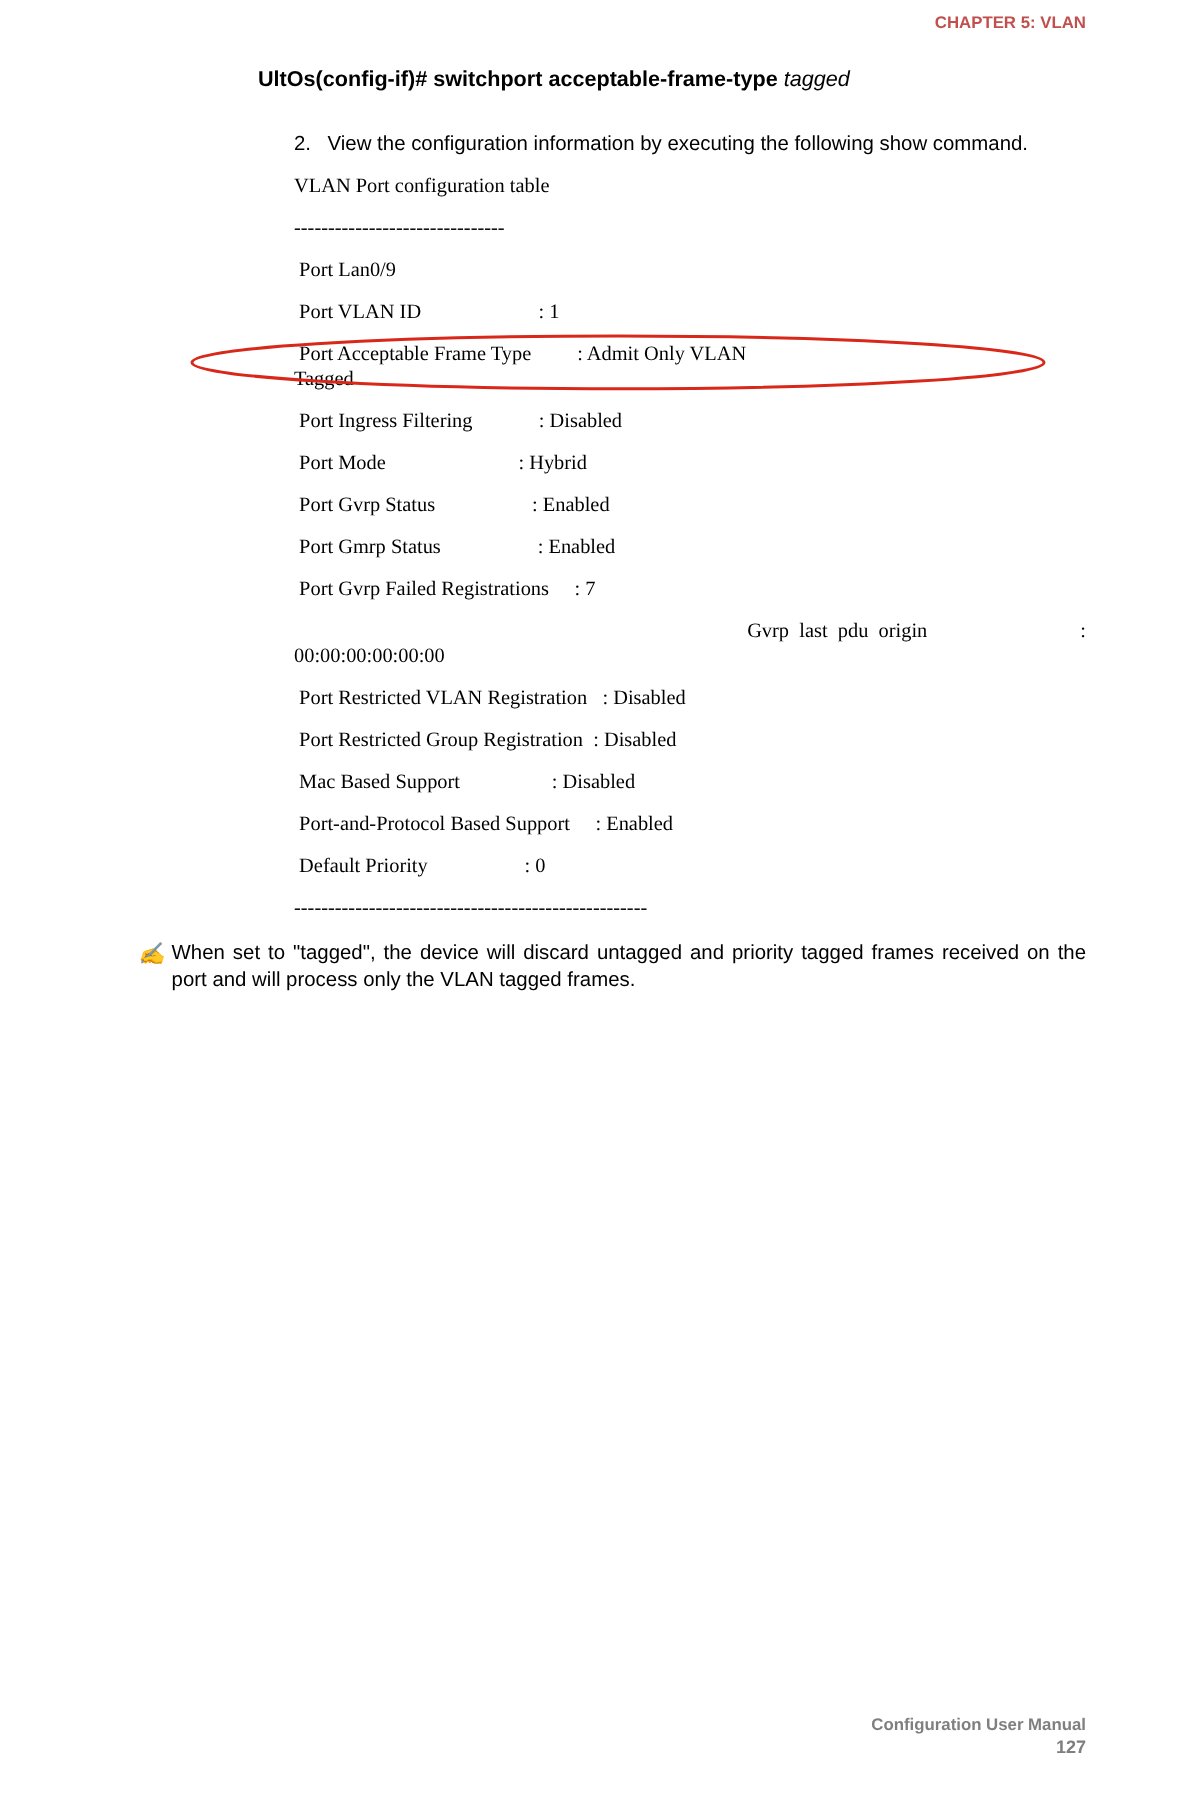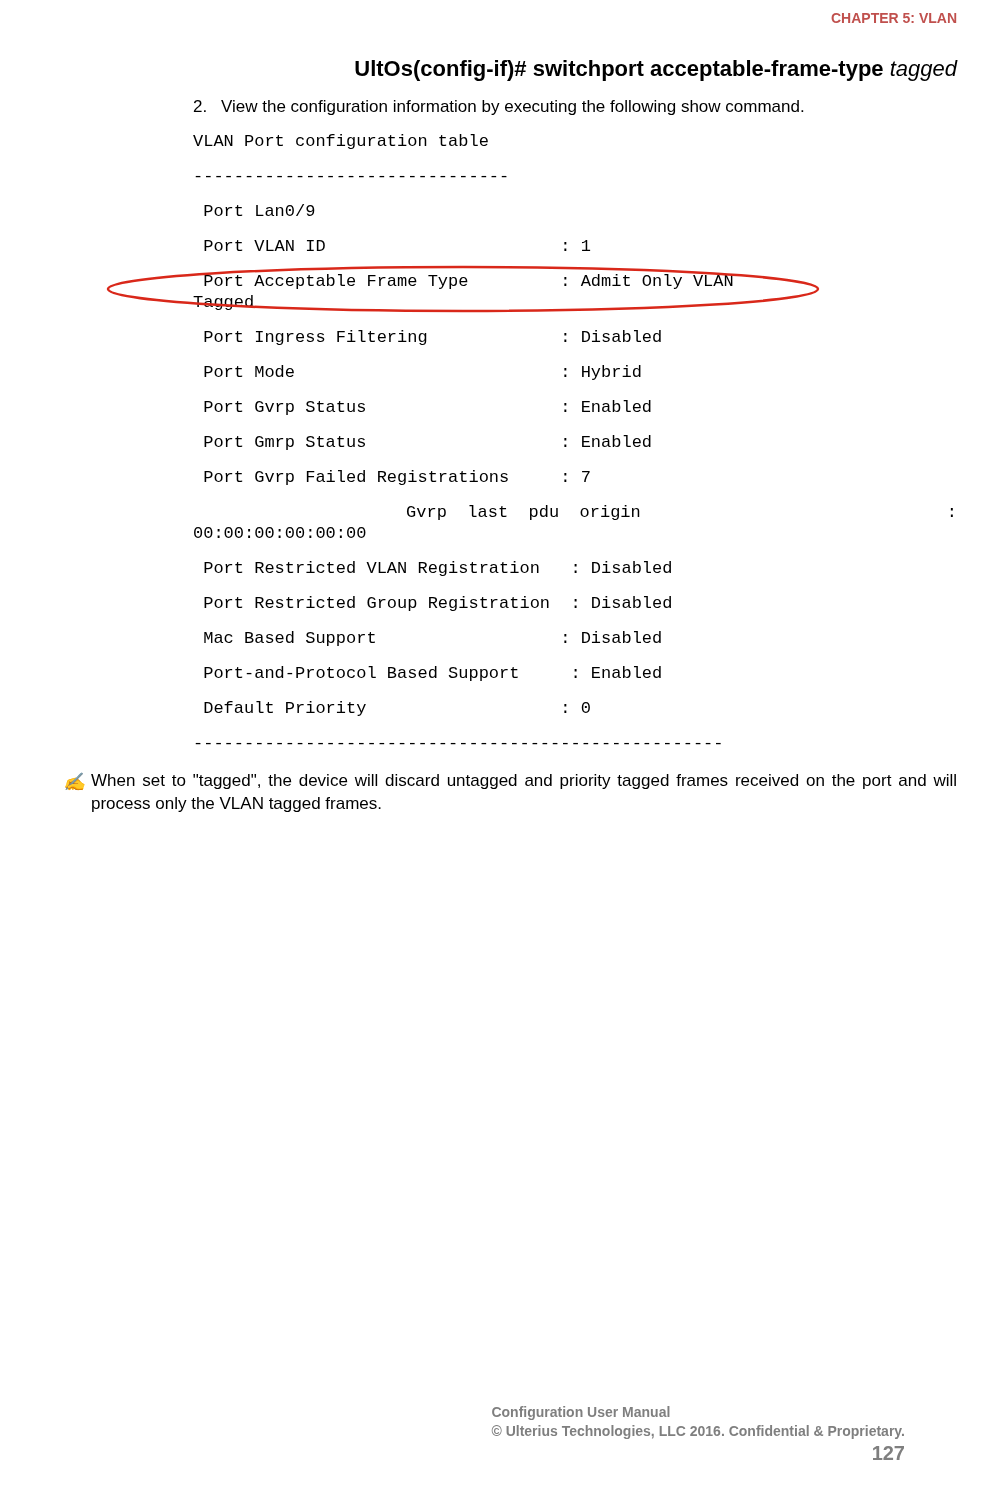--- a/index.html
+++ b/index.html
@@ -9,40 +9,40 @@
     }
     body {
       width: 995px;
       height: 1495px;
       background: #fff;
       font-family: Arial, Helvetica, sans-serif;
       position: relative;
       color: #000;
     }
     .page {
-      padding: 0 38px;
+      padding: 0 90px;
       height: 100%;
       position: relative;
     }
     .chapter-header {
       text-align: right;
       color: #c0504d;
       font-weight: bold;
       font-size: 14px;
       padding-top: 10px;
       padding-bottom: 30px;
     }
     .content {
       padding-left: 155px;
     }
     .cmd-bold {
       font-weight: bold;
-      font-size: 22px;
-      text-align: right;
-      margin-bottom: 14px;
+      font-size: 18px;
+      text-align: left;
+      margin-bottom: 32px;
       margin-left: -30px;
     }
     .cmd-bold .italic {
       font-style: italic;
       font-weight: normal;
     }
     .step-row {
       display: flex;
       font-size: 17px;
       margin-bottom: 14px;
@@ -55,21 +55,21 @@
     .step-text {
       flex: 1;
     }
     .cmd-bold-left {
       font-weight: bold;
       font-size: 17px;
       margin-left: 28px;
       margin-bottom: 16px;
     }
     .terminal {
-      font-family: Liberation Mono, monospace;
+      font-family: Liberation Serif, serif;
       font-size: 17px;
       line-height: 1.0;
       position: relative;
     }
     .term-line {
       white-space: pre;
       margin-bottom: 18px;
     }
     .highlight-wrap {
       position: relative;
@@ -107,21 +107,21 @@
       align-items: flex-end;
       color: #7f7f7f;
       font-size: 14px;
       font-weight: bold;
       flex-direction: column;
     }
     .footer-left {
       line-height: 1.4;
     }
     .footer-right {
-      font-size: 20px;
+      font-size: 15px;
     }
   </style>
 </head>
 <body>
 
 <div class="page">
   <div class="chapter-header">CHAPTER 5: VLAN</div>
 
   <div class="content">
     <div class="cmd-bold">
@@ -165,17 +165,16 @@
   </div>
 
   <div class="note-row">
     <div class="note-icon">✍</div>
     <div class="note-text">When set to "tagged", the device will discard untagged and priority tagged frames received on the port and will process only the VLAN tagged frames.</div>
   </div>
 
   <div class="footer">
     <div class="footer-left">
       <div>Configuration User Manual</div>
-      <div>© Ulterius Technologies, LLC 2016. Confidential &amp; Proprietary.</div>
     </div>
     <div class="footer-right">127</div>
   </div>
 </div>
 
 </body></html>

